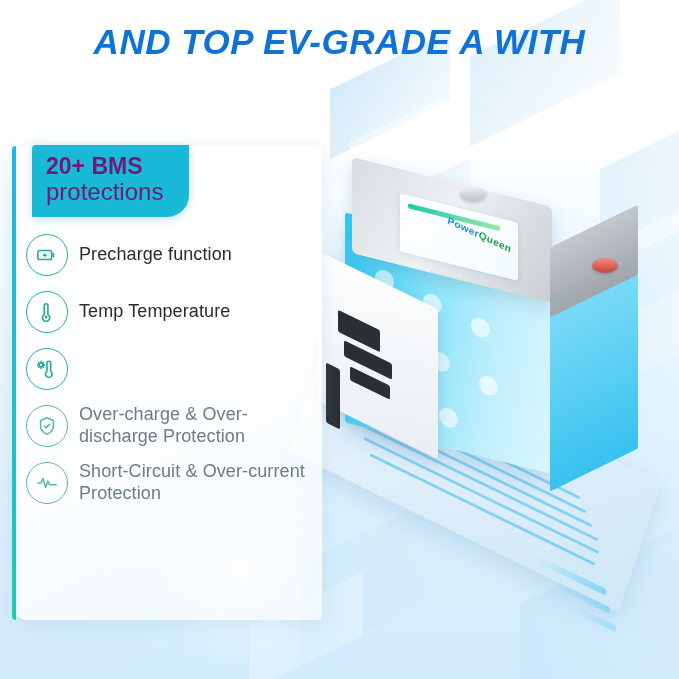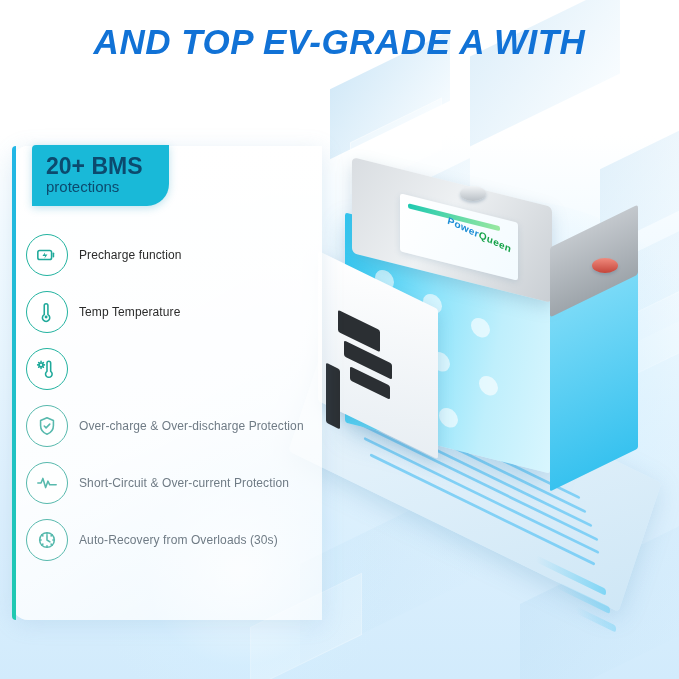--- a/index.html
+++ b/index.html
@@ -58,53 +58,53 @@
     z-index:6;
   }
   #card:after{
     content:"";position:absolute;left:0;top:0;bottom:0;width:4px;
     background:linear-gradient(180deg,#22b6e6,#1fc9b0);
     border-top-left-radius:16px;border-bottom-left-radius:16px;
   }
   #badge{
     position:absolute;left:20px;top:-1px;
     background:#19b9d8;
-    color:#0c4a6e;
+    color:#701a75;
     border-bottom-right-radius:22px;
     border-top-left-radius:4px;
     padding:9px 26px 11px 14px;
     box-shadow:0 2px 8px rgba(25,150,190,.28);
   }
   #badge .b1{font-size:23px;font-weight:bold;line-height:1.05;}
-  #badge .b2{font-size:15px;font-weight:normal;line-height:1.15;}
+  #badge .b2{font-size:24px;font-weight:normal;line-height:1.15;}
 
   #features{
     position:absolute;left:14px;top:86px;right:10px;
   }
   .feat{
     display:flex;align-items:center;
     margin-bottom:11px;
     min-height:46px;
   }
   .feat .ico{
     flex:0 0 auto;
     width:40px;height:40px;border-radius:50%;
     border:1.6px solid #23b3a0;
     display:flex;align-items:center;justify-content:center;
     margin-right:11px;
     background:rgba(255,255,255,.7);
   }
   .feat .ico svg{display:block;}
   .feat .txt{
-    font-size:12px;
+    font-size:18px;
     color:#2b2b2b;
     line-height:1.22;
     letter-spacing:.1px;
   }
-  .feat.dim .txt{color:#6f7b85;text-align:right;}
+  .feat.dim .txt{color:#6f7b85;}
   .feat.dim .ico{border-color:#57b9ad;}
 
   
   #product{
     position:absolute;left:300px;top:170px;width:379px;height:470px;
     z-index:4;
   }
   .slab{position:absolute;}
 
   
@@ -313,25 +313,15 @@
 
     <div class="feat dim">
       <span class="ico">
         <svg width="22" height="22" viewBox="0 0 24 24" fill="none" stroke="#57b9ad" stroke-width="1.7" stroke-linecap="round" stroke-linejoin="round">
           <path d="M2 12h3.5l2-5 3 10 2.5-7 2 4H22"></path>
         </svg>
       </span>
       <span class="txt">Short-Circuit &amp; Over-current Protection</span>
     </div>
 
-    <div class="feat dim">
-      <span class="ico">
-        <svg width="22" height="22" viewBox="0 0 24 24" fill="none" stroke="#57b9ad" stroke-width="1.7" stroke-linecap="round" stroke-linejoin="round">
-          <circle cx="12" cy="12" r="8"></circle>
-          <path d="M12 7v5l3.2 2"></path>
-          <path d="M12 4v1.6M12 18.4V20M4 12h1.6M18.4 12H20M6.3 6.3l1.2 1.2M16.5 16.5l1.2 1.2M6.3 17.7l1.2-1.2M16.5 7.5l1.2-1.2"></path>
-        </svg>
-      </span>
-      <span class="txt">Auto-Recovery from Overloads (30s)</span>
-    </div>
 
   </div>
 </div>
 
 </body></html>

